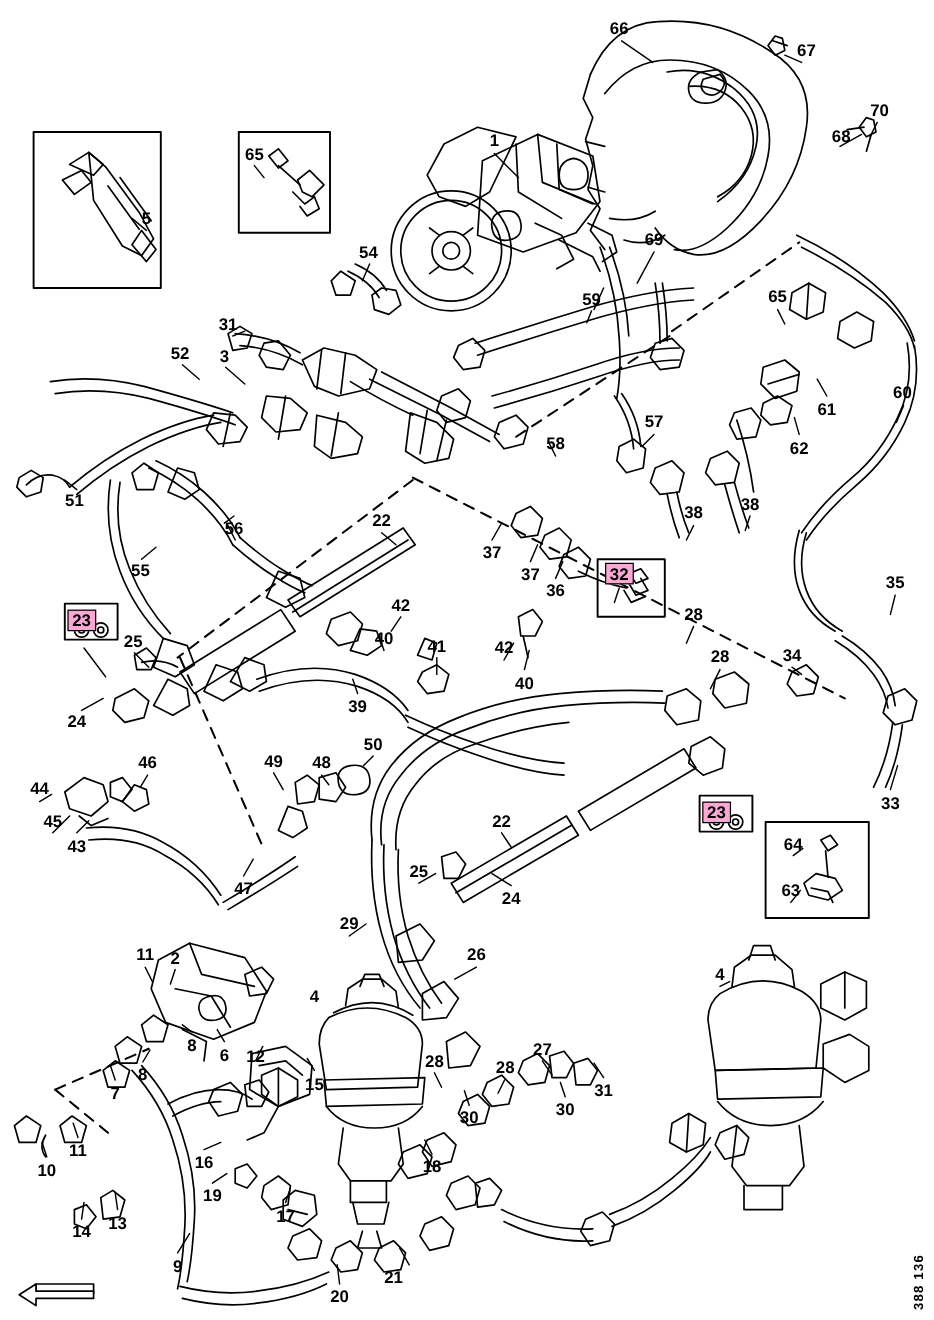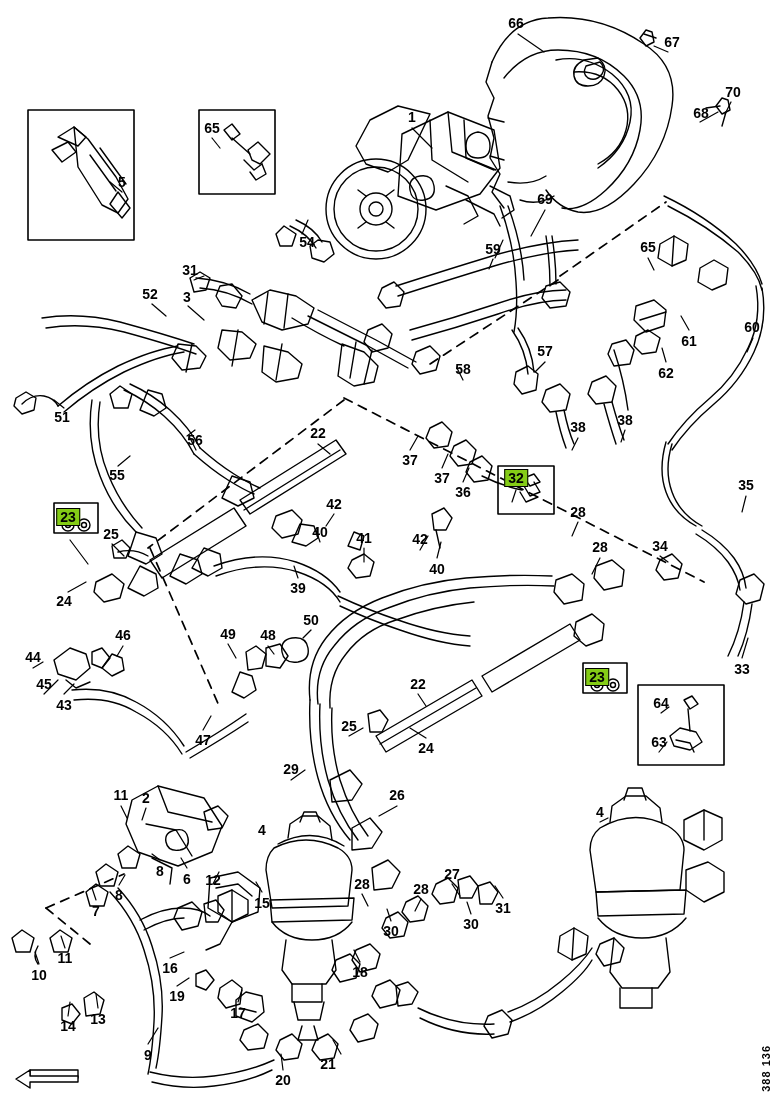--- a/index.html
+++ b/index.html
@@ -28,21 +28,21 @@
     font-size: 14px;
     font-weight: bold;
     color: #000000;
     white-space: nowrap;
     line-height: 1;
     transform: translate(-50%, -50%);
   }
   .callout.boxed {
     border: 1.5px solid #000;
     padding: 1px 3px;
-    background: #84cc16;
+    background: #f9a8d4;
   }
   .sheetcode {
     position: absolute;
     right: 6px;
     bottom: 8px;
     font-family: "Liberation Sans", sans-serif;
     font-size: 11px;
     font-weight: bold;
     color: #000;
     writing-mode: vertical-rl;
@@ -561,21 +561,21 @@
     <div class="callout" style="left: 33px; top: 657px;">44</div>
     <div class="callout" style="left: 44px; top: 684px;">45</div>
     <div class="callout" style="left: 123px; top: 635px;">46</div>
     <div class="callout" style="left: 203px; top: 740px;">47</div>
     <div class="callout" style="left: 268px; top: 635px;">48</div>
     <div class="callout" style="left: 228px; top: 634px;">49</div>
     <div class="callout" style="left: 311px; top: 620px;">50</div>
     <div class="callout" style="left: 62px; top: 417px;">51</div>
     <div class="callout" style="left: 150px; top: 294px;">52</div>
     <div class="callout" style="left: 190px; top: 270px;">31</div>
-    <div class="callout" style="left: 307px; top: 210px; margin-top: 32px;">54</div>
+    <div class="callout" style="left: 307px; top: 210px;">54</div>
     <div class="callout" style="left: 117px; top: 475px;">55</div>
     <div class="callout" style="left: 195px; top: 440px;">56</div>
     <div class="callout" style="left: 545px; top: 351px;">57</div>
     <div class="callout" style="left: 463px; top: 369px; text-align: center;">58</div>
     <div class="callout" style="left: 493px; top: 249px;">59</div>
     <div class="callout" style="left: 752px; top: 327px;">60</div>
     <div class="callout" style="left: 689px; top: 341px;">61</div>
     <div class="callout" style="left: 666px; top: 373px;">62</div>
     <div class="callout" style="left: 659px; top: 742px;">63</div>
     <div class="callout" style="left: 661px; top: 703px;">64</div>

